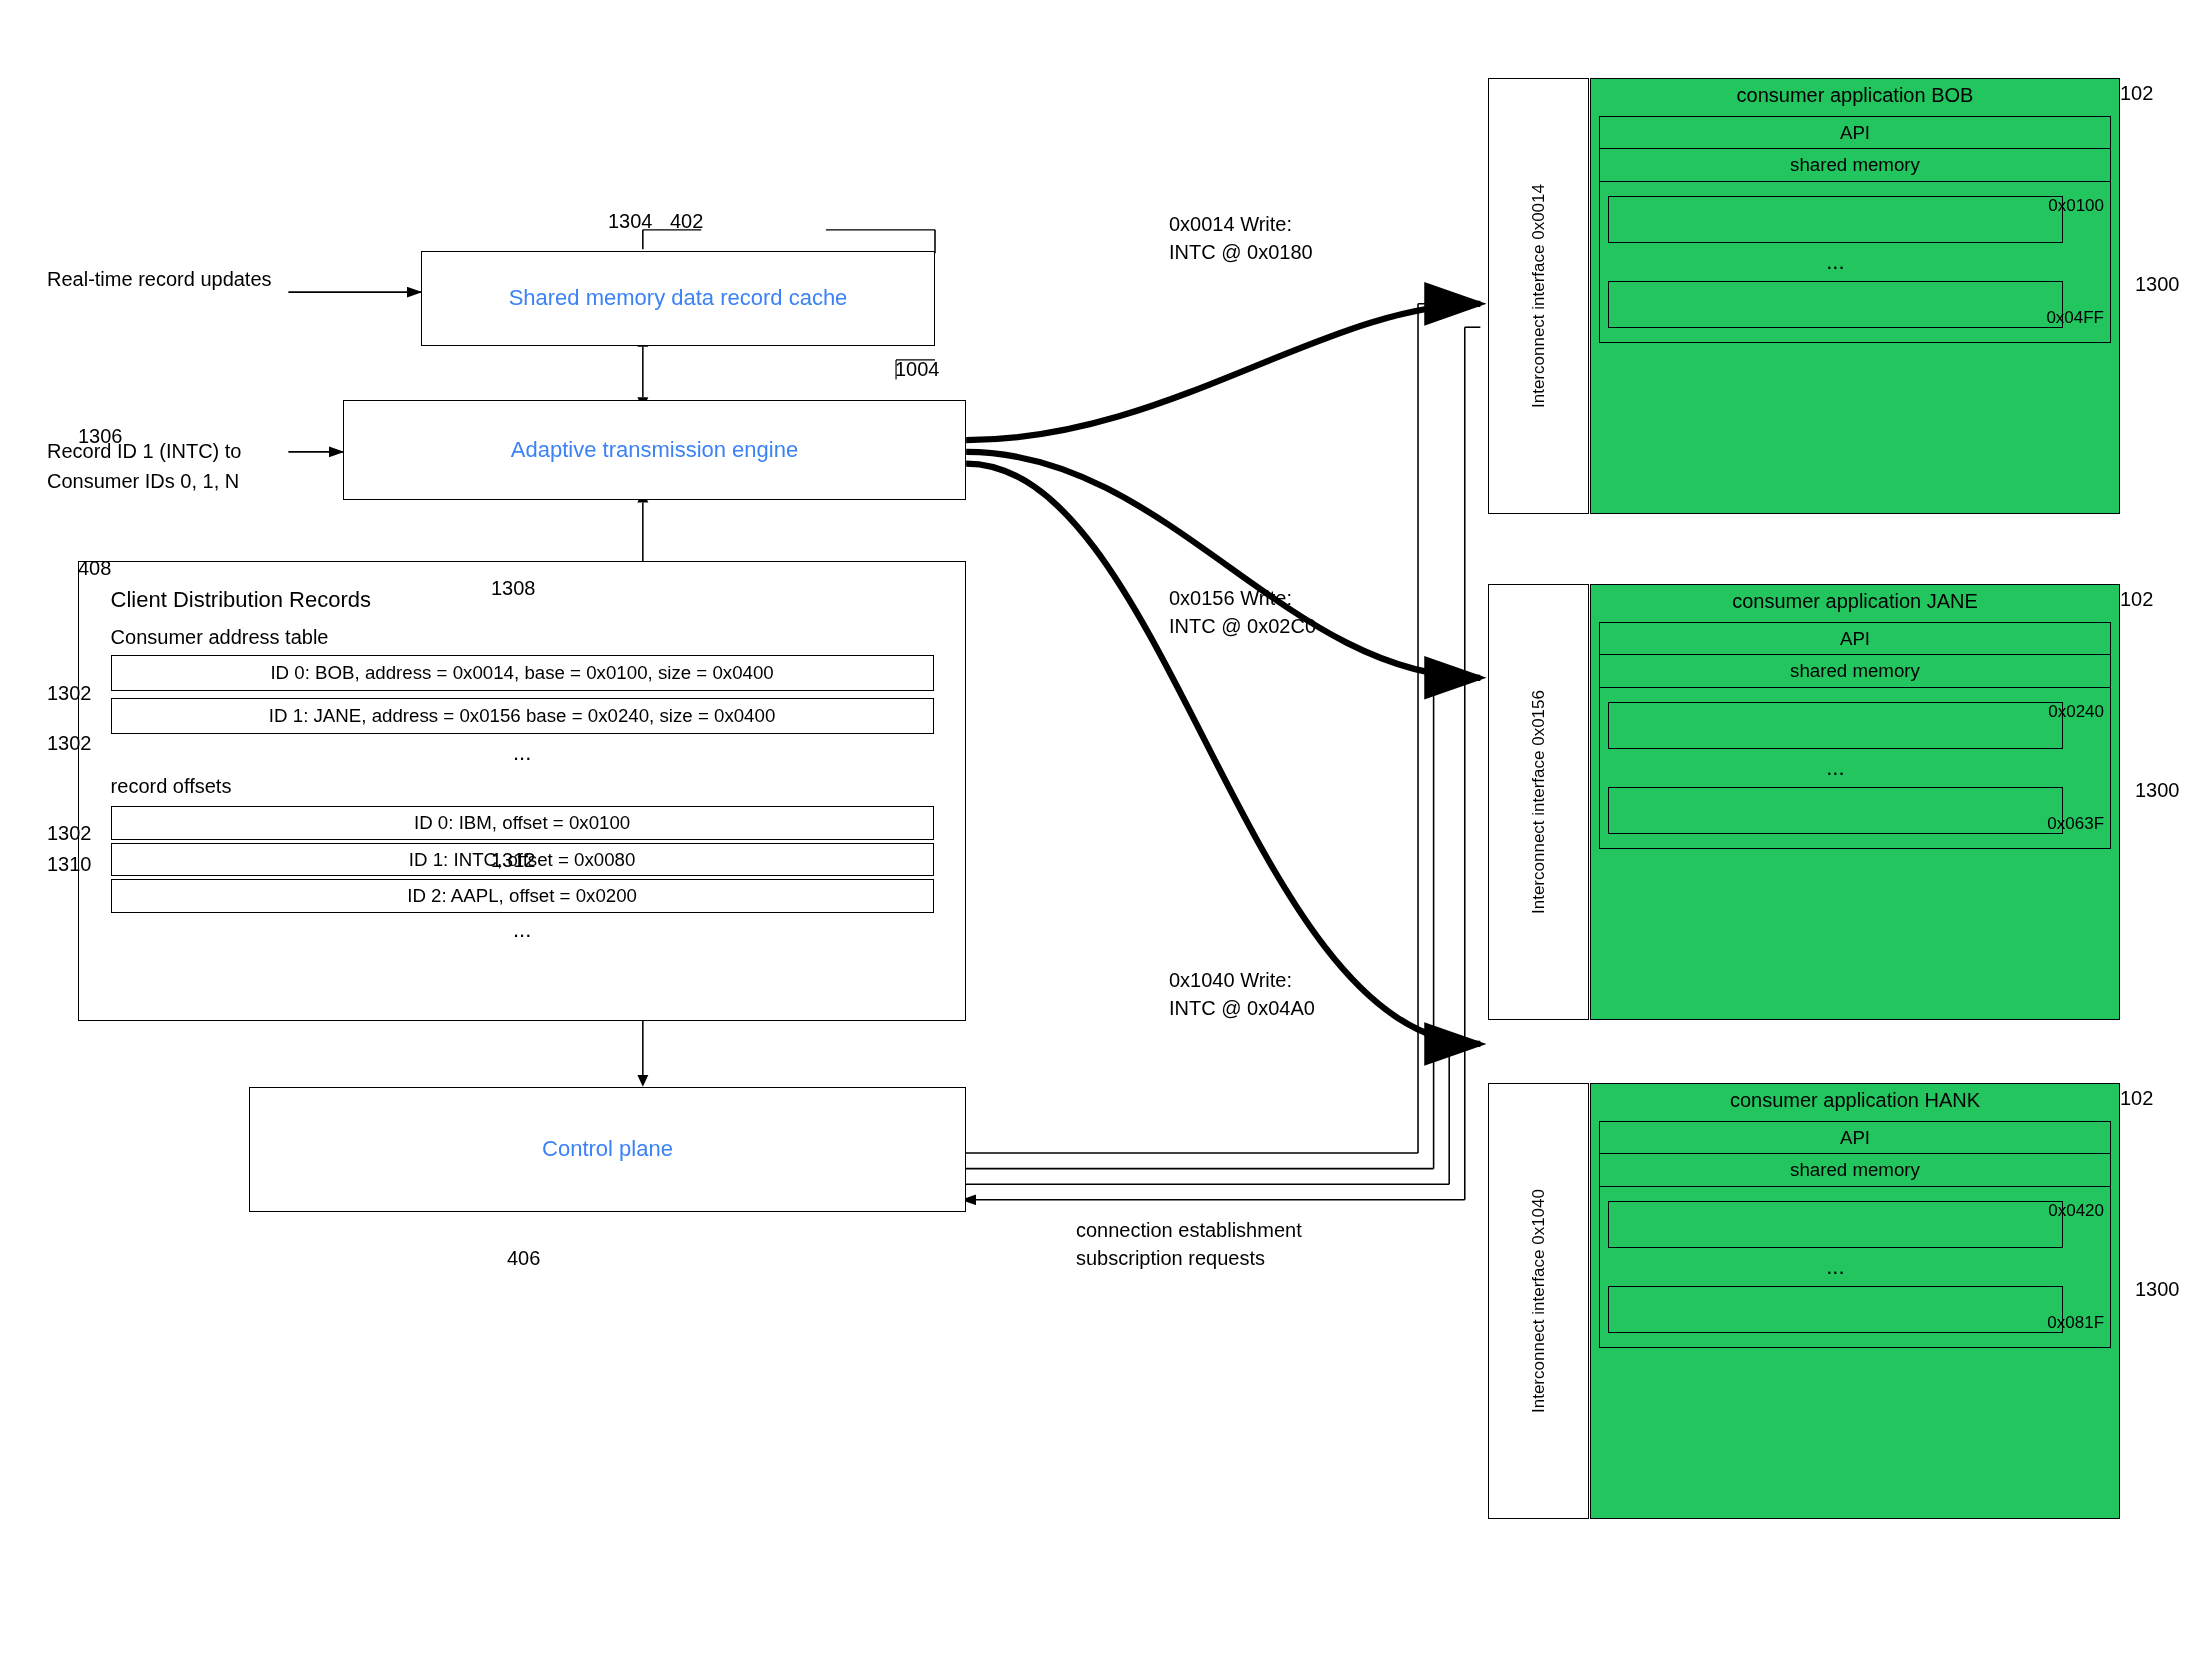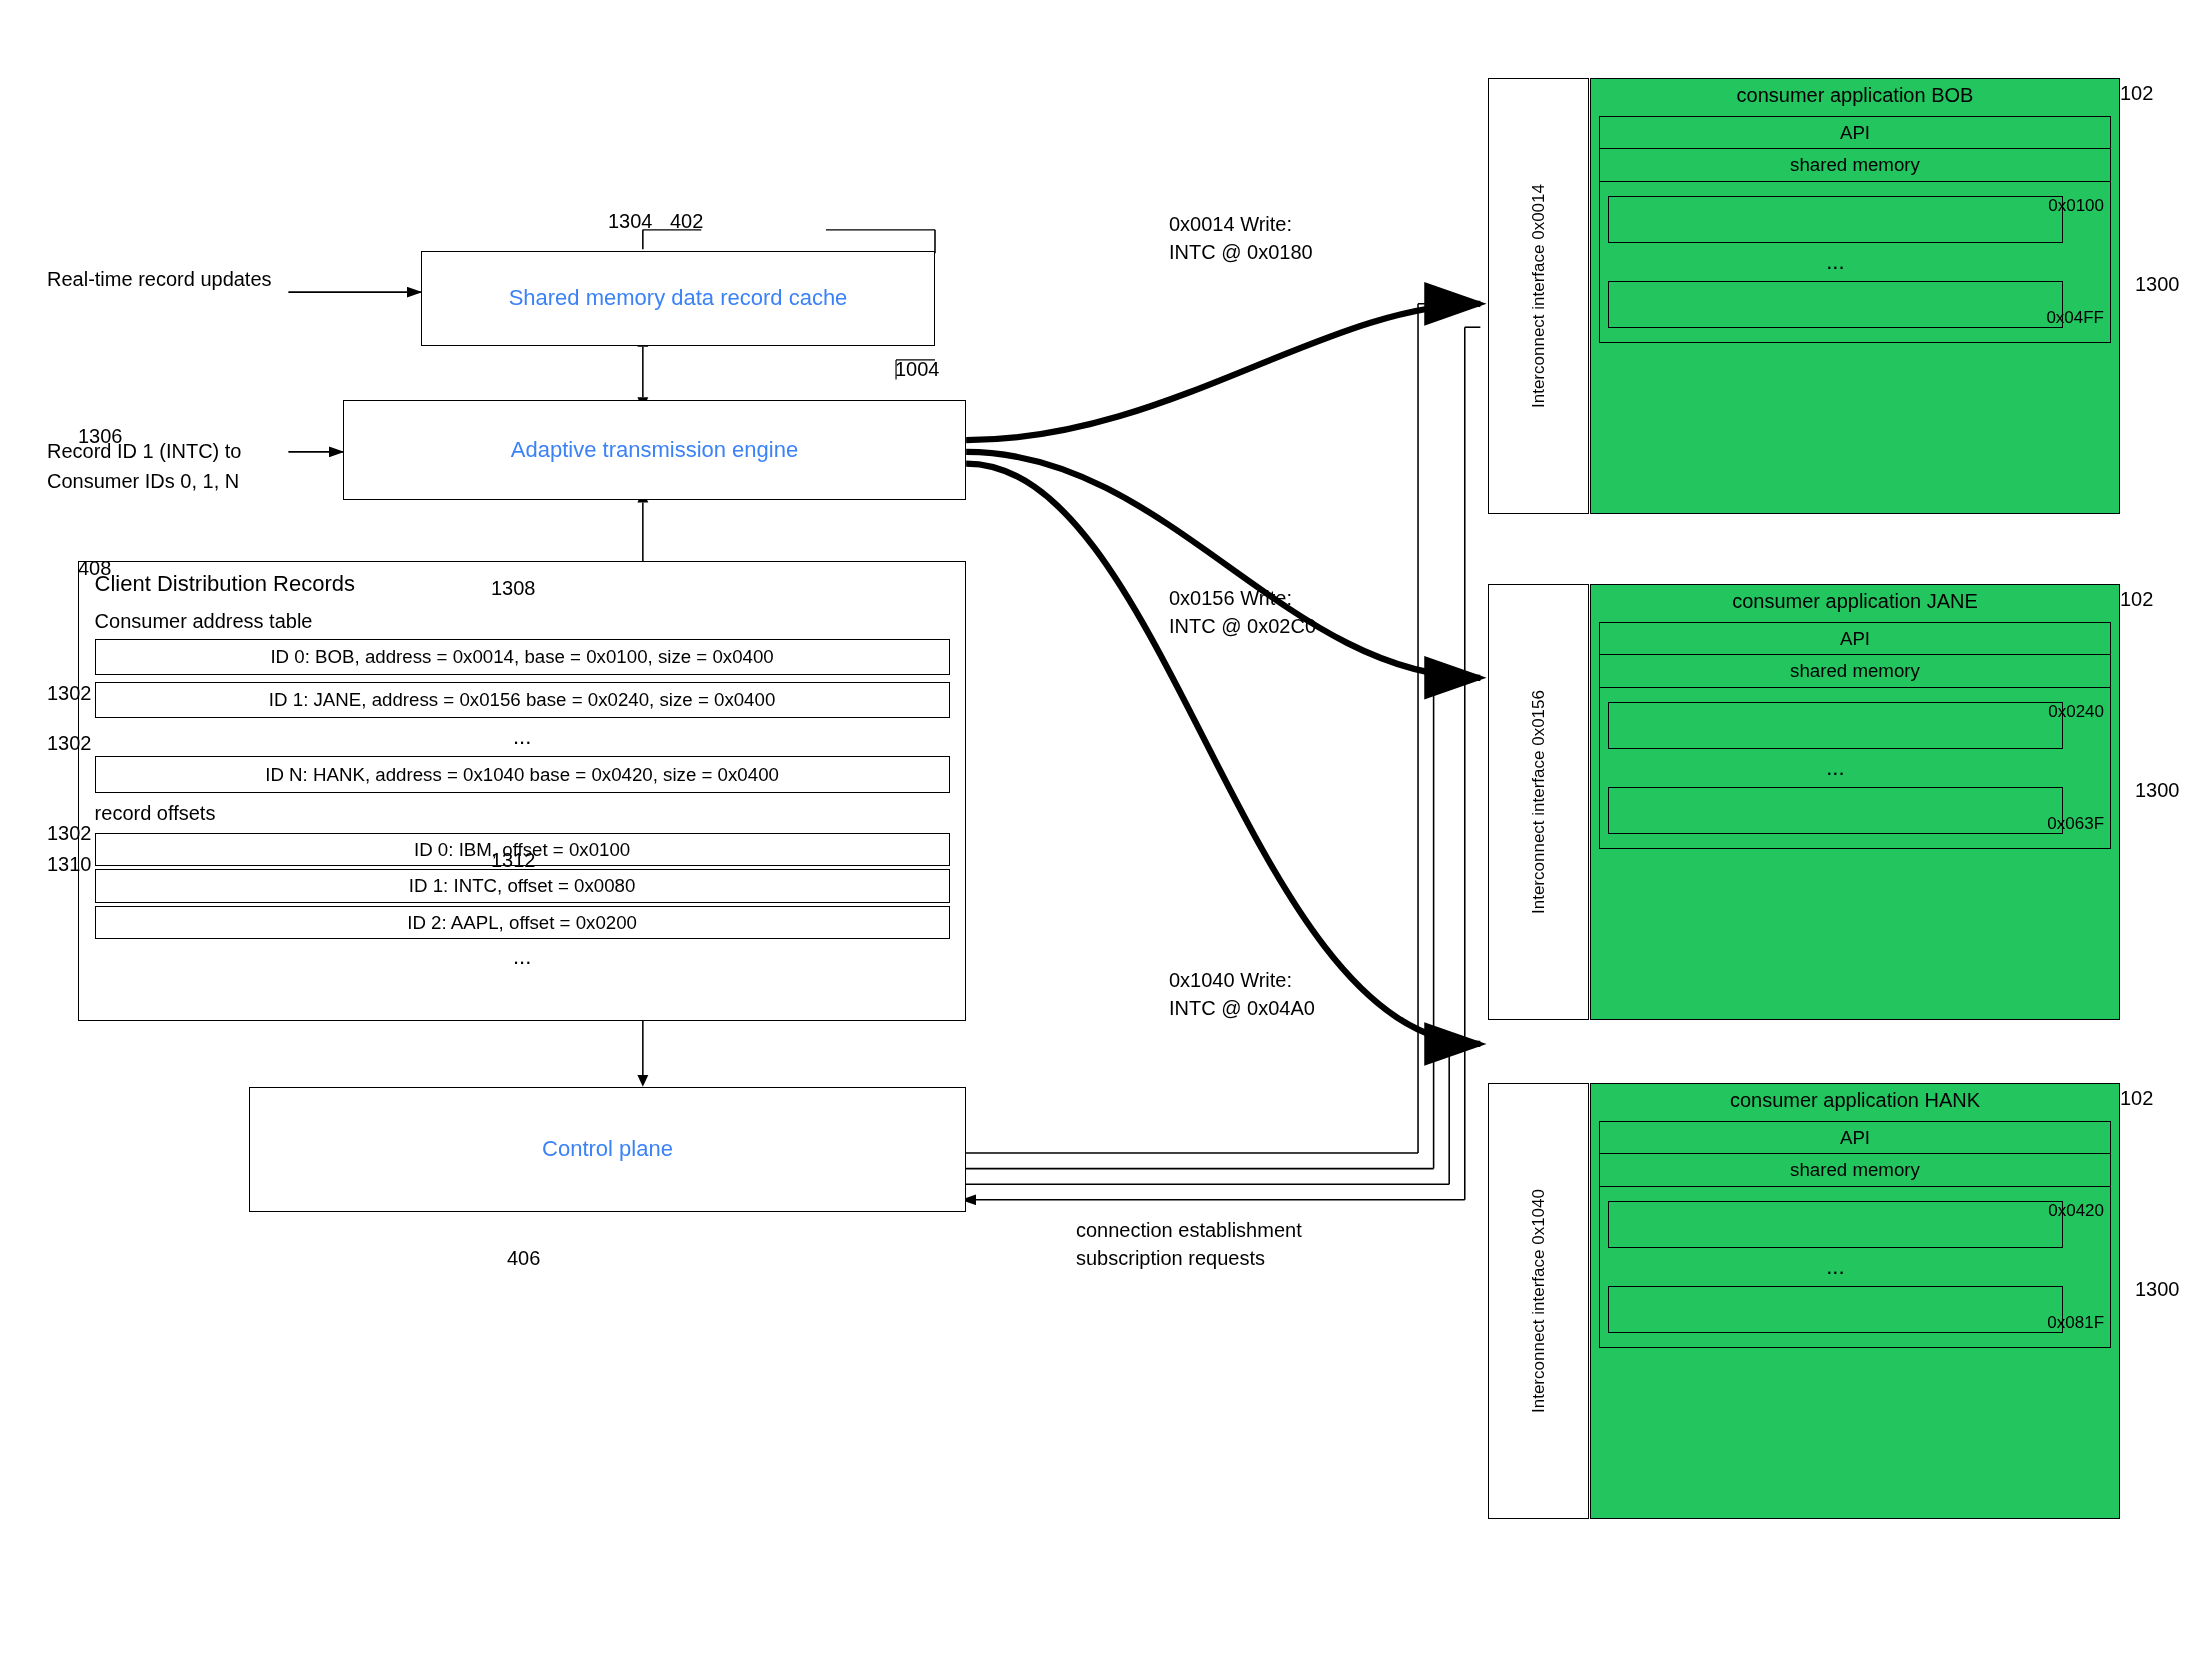--- a/index.html
+++ b/index.html
@@ -133,30 +133,29 @@
   </svg>
 
   <div class="box" style="left:421px; top:251px; width:514px; height:95px;">
     <span class="box-label">Shared memory data record cache</span>
   </div>
 
   <div class="box" style="left:343px; top:400px; width:623px; height:100px;">
     <span class="box-label">Adaptive transmission engine</span>
   </div>
 
-  <div class="box" style="left:78px; top:561px; width:888px; height:460px; align-items:flex-start; justify-content:flex-start; flex-direction:column; padding:0;">
+  <div class="box" style="left:78px; top:561px; width:888px; height:460px; align-items:flex-start; justify-content:flex-start; flex-direction:column; padding:16px;">
 
     <div style="padding:9.4px 15.6px; font-size:22px;">Client Distribution Records</div>
 
     <div style="padding:3.1px 15.6px; font-size:20px;">Consumer address table</div>
 
     <div style="margin:3.1px 15.6px; border:0.8px solid #000; padding:6.2px 9.4px; width:calc(100% - 31px); font-size:18.7px;">ID 0: BOB, address = 0x0014, base = 0x0100, size = 0x0400</div>
     <div style="margin:3.1px 15.6px; border:0.8px solid #000; padding:6.2px 9.4px; width:calc(100% - 31px); font-size:18.7px;">ID 1: JANE, address = 0x0156 base = 0x0240, size = 0x0400</div>
     <div style="margin:0 15.6px; padding:3.1px 9.4px; font-size:22px; width:calc(100% - 31px); text-align:center;">...</div>
-    <div style="margin:3.1px 15.6px; border:0.8px solid #000; padding:6.2px 9.4px; width:calc(100% - 31px); font-size:18.7px;">ID N: HANK, address = 0x1040 base = 0x0420, size = 0x0400</div>
 
     <div style="padding:6.2px 15.6px; font-size:20px;">record offsets</div>
     <div style="margin:1.6px 15.6px; border:0.8px solid #000; padding:4.7px 9.4px; width:calc(100% - 31px); font-size:18.7px;">ID 0: IBM, offset = 0x0100</div>
     <div style="margin:1.6px 15.6px; border:0.8px solid #000; padding:4.7px 9.4px; width:calc(100% - 31px); font-size:18.7px;">ID 1: INTC, offset = 0x0080</div>
     <div style="margin:1.6px 15.6px; border:0.8px solid #000; padding:4.7px 9.4px; width:calc(100% - 31px); font-size:18.7px;">ID 2: AAPL, offset = 0x0200</div>
     <div style="margin:0 15.6px; padding:3.1px 9.4px; font-size:22px; width:calc(100% - 31px); text-align:center;">...</div>
   </div>
 
   <div class="box" style="left:249px; top:1087px; width:717px; height:125px;">
     <span class="box-label">Control plane</span>

